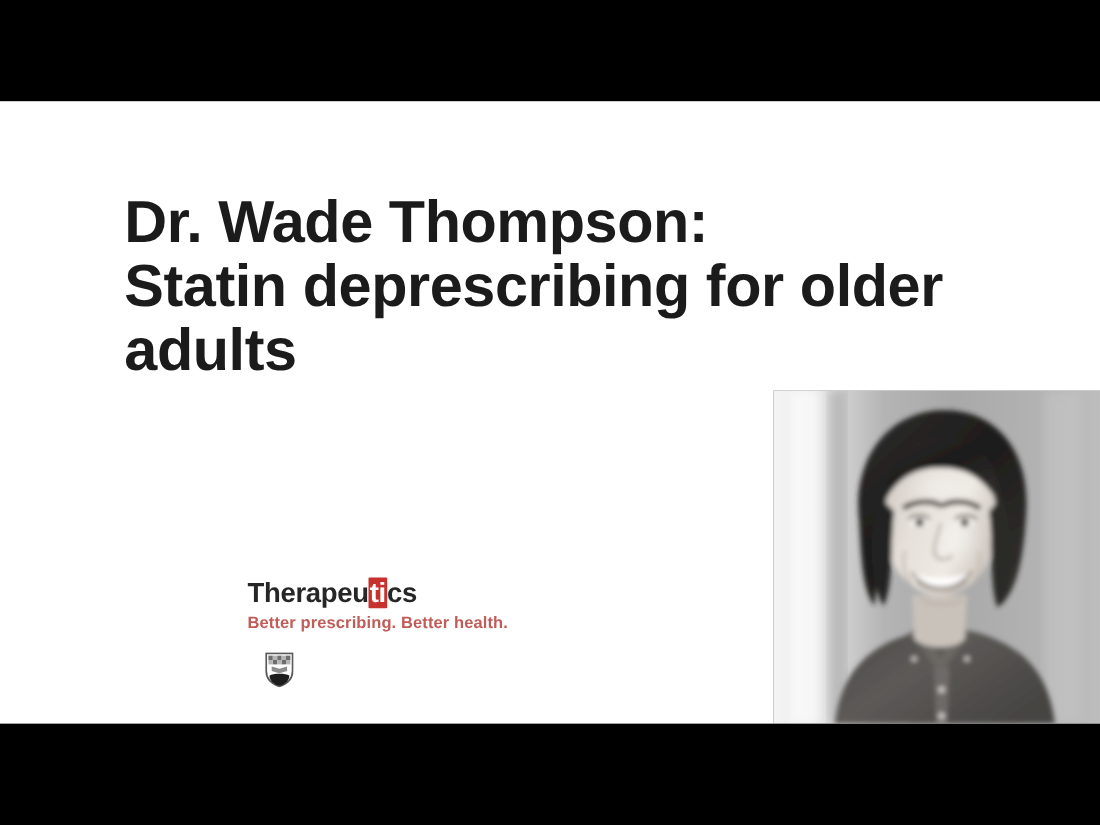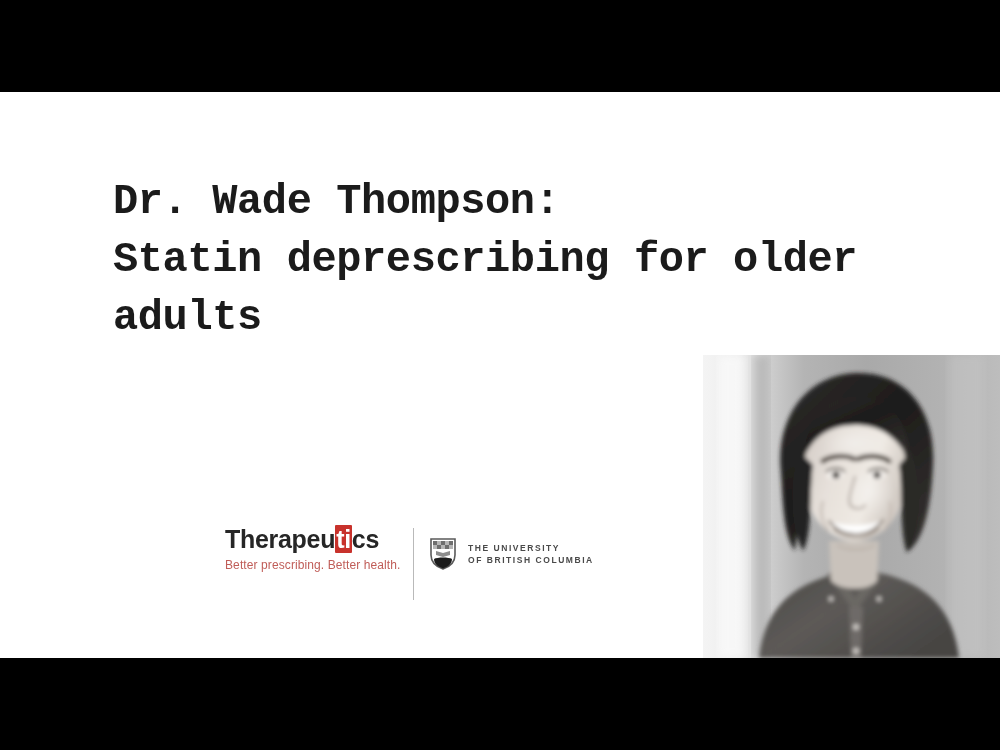--- a/index.html
+++ b/index.html
@@ -41,27 +41,26 @@
     background:#ffffff;
     overflow:hidden;
   }
 
   
   .slide-title {
     position:absolute;
     left:113px;
     top:81px;
     width:870px;
-    font-size:42px;
+    font-size:54px;
     font-weight:bold;
     line-height:58px;
     letter-spacing:-0.4px;
     color:#1b1b1b;
     white-space:pre-line;
-    font-family:Liberation Mono, monospace;
   }
 
   
   .portrait {
     position:absolute;
     left:703px;
     top:263px;
     width:297px;
     height:303px;
     overflow:hidden;
@@ -70,42 +69,43 @@
   .portrait svg { display:block; width:100%; height:100%; }
 
   
   .logo-strip {
     position:absolute;
     left:225px;
     top:432px;
     height:80px;
     display:flex;
     align-items:flex-start;
+    flex-direction:column;
   }
 
   
   .ti-logo { width:175px; padding-top:1px; }
   .ti-wordmark {
     font-size:25px;
     font-weight:bold;
     line-height:28px;
     color:#262626;
     letter-spacing:-0.3px;
     white-space:nowrap;
   }
   .ti-wordmark .ti-hl {
     background:#c8322c;
     color:#ffffff;
     padding:0 1px;
     border-radius:1px;
   }
   .ti-tagline {
     margin-top:5px;
-    font-size:12px;
-    font-weight:normal;
+    font-size:15px;
+    font-weight:bold;
     color:#c05d58;
     letter-spacing:0.1px;
     white-space:nowrap;
   }
 
   
   .logo-divider {
     width:1px;
     height:72px;
     background:#b9b9b9;
@@ -269,24 +269,20 @@
             <rect x="15" y="3" width="4" height="4"></rect>
             <rect x="3" y="7" width="4" height="4"></rect>
             <rect x="11" y="7" width="4" height="4"></rect>
             <rect x="19" y="7" width="4" height="4"></rect>
           </g>
 
           <path d="M6 13 L13 15 L20 13 L20 17 L13 19 L6 17 Z" fill="#8d8d8d"></path>
 
           <path d="M4 21 C7 19 19 19 22 21 C22 26 18 29 13 30.5 C8 29 4 26 4 21 Z" fill="#1c1c1c"></path>
         </svg>
-        <div class="ubc-text">
-          <div class="ubc-line">THE UNIVERSITY</div>
-          <div class="ubc-line">OF BRITISH COLUMBIA</div>
-        </div>
       </div>
 
     </div>
 
   </div>
 
   <div class="letterbox bottom"></div>
 
 </div>
 

